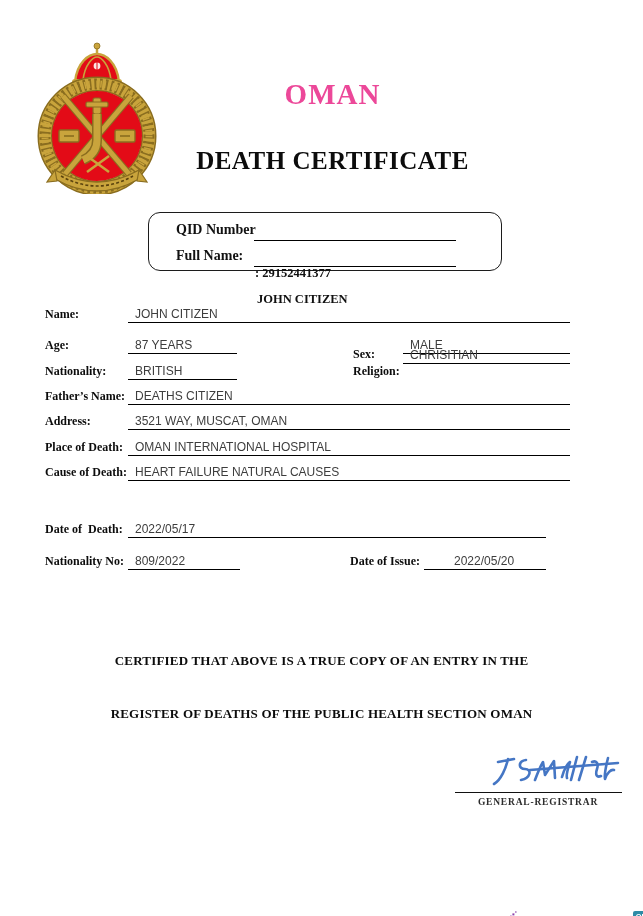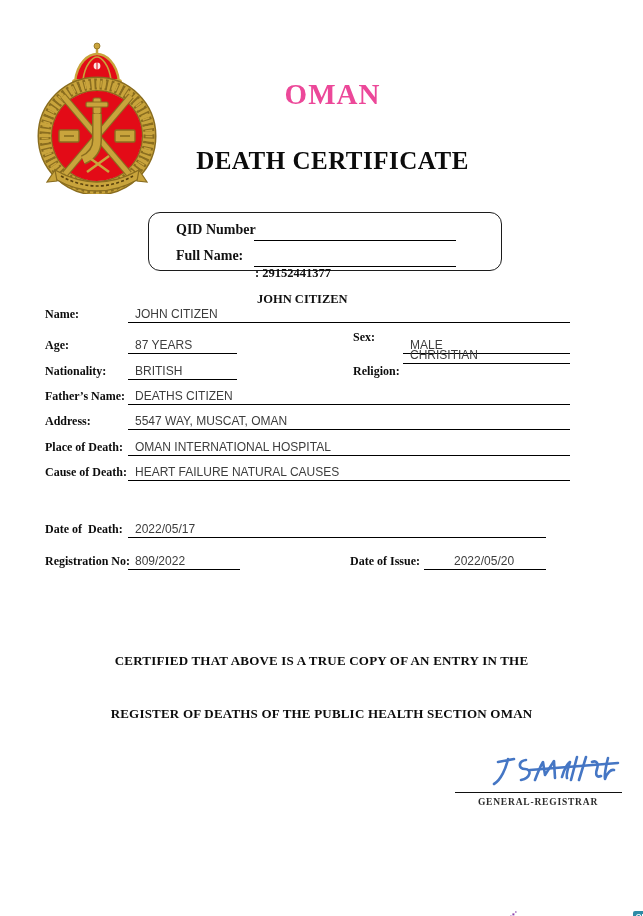--- a/index.html
+++ b/index.html
@@ -116,44 +116,44 @@
     <span class="qlabel" style="left:27px;top:35px">Full Name:</span>
     <span class="qvalue" style="left:108px;top:35px">JOHN CITIZEN</span>
     <div class="qline" style="left:105px;top:53px;width:202px"></div>
   </div>
 
   <span class="flabel" style="left:45px;top:307px">Name:</span>
   <div class="ffield" style="left:128px;top:306px;width:442px">JOHN CITIZEN</div>
 
   <span class="flabel" style="left:45px;top:338px">Age:</span>
   <div class="ffield" style="left:128px;top:337px;width:109px">87 YEARS</div>
-  <span class="flabel" style="left:353px;top:330px">Sex:</span>
+  <span class="flabel" style="left:353px;top:347px">Sex:</span>
   <div class="ffield" style="left:403px;top:337px;width:167px">MALE</div>
 
   <span class="flabel" style="left:45px;top:364px">Nationality:</span>
   <div class="ffield" style="left:128px;top:363px;width:109px">BRITISH</div>
   <span class="flabel" style="left:353px;top:364px">Religion:</span>
   <div class="ffield" style="left:403px;top:347px;width:167px">CHRISITIAN</div>
 
   <span class="flabel" style="left:45px;top:389px">Father’s Name:</span>
   <div class="ffield" style="left:128px;top:388px;width:442px">DEATHS CITIZEN</div>
 
   <span class="flabel" style="left:45px;top:414px">Address:</span>
-  <div class="ffield" style="left:128px;top:413px;width:442px">5547 WAY, MUSCAT, OMAN</div>
+  <div class="ffield" style="left:128px;top:413px;width:442px">3521 WAY, MUSCAT, OMAN</div>
 
   <span class="flabel" style="left:45px;top:440px">Place of Death:</span>
   <div class="ffield" style="left:128px;top:439px;width:442px">OMAN INTERNATIONAL HOSPITAL</div>
 
   <span class="flabel" style="left:45px;top:465px">Cause of Death:</span>
   <div class="ffield" style="left:128px;top:464px;width:442px">HEART FAILURE NATURAL CAUSES</div>
 
   <span class="flabel" style="left:45px;top:522px">Date of  Death:</span>
   <div class="ffield" style="left:128px;top:521px;width:418px">2022/05/17</div>
 
-  <span class="flabel" style="left:45px;top:554px">Registration No:</span>
+  <span class="flabel" style="left:45px;top:554px">Nationality No:</span>
   <div class="ffield" style="left:128px;top:553px;width:112px">809/2022</div>
   <span class="flabel" style="left:350px;top:554px">Date of Issue:</span>
   <div class="ffield" style="left:424px;top:553px;width:122px;padding-left:30px">2022/05/20</div>
 
   <div class="cert" style="top:653px">CERTIFIED THAT ABOVE IS A TRUE COPY OF AN ENTRY IN THE</div>
   <div class="cert" style="top:706px">REGISTER OF DEATHS OF THE PUBLIC HEALTH SECTION OMAN</div>
 
   <svg class="sig-svg" viewBox="0 0 142 44" aria-hidden="true">
     <g fill="none" stroke="#4576c4" stroke-width="2.6" stroke-linecap="round" stroke-linejoin="round">
       <path d="M18,14 L34,11 M28,11 C26,20 21,32 14,36"></path>

